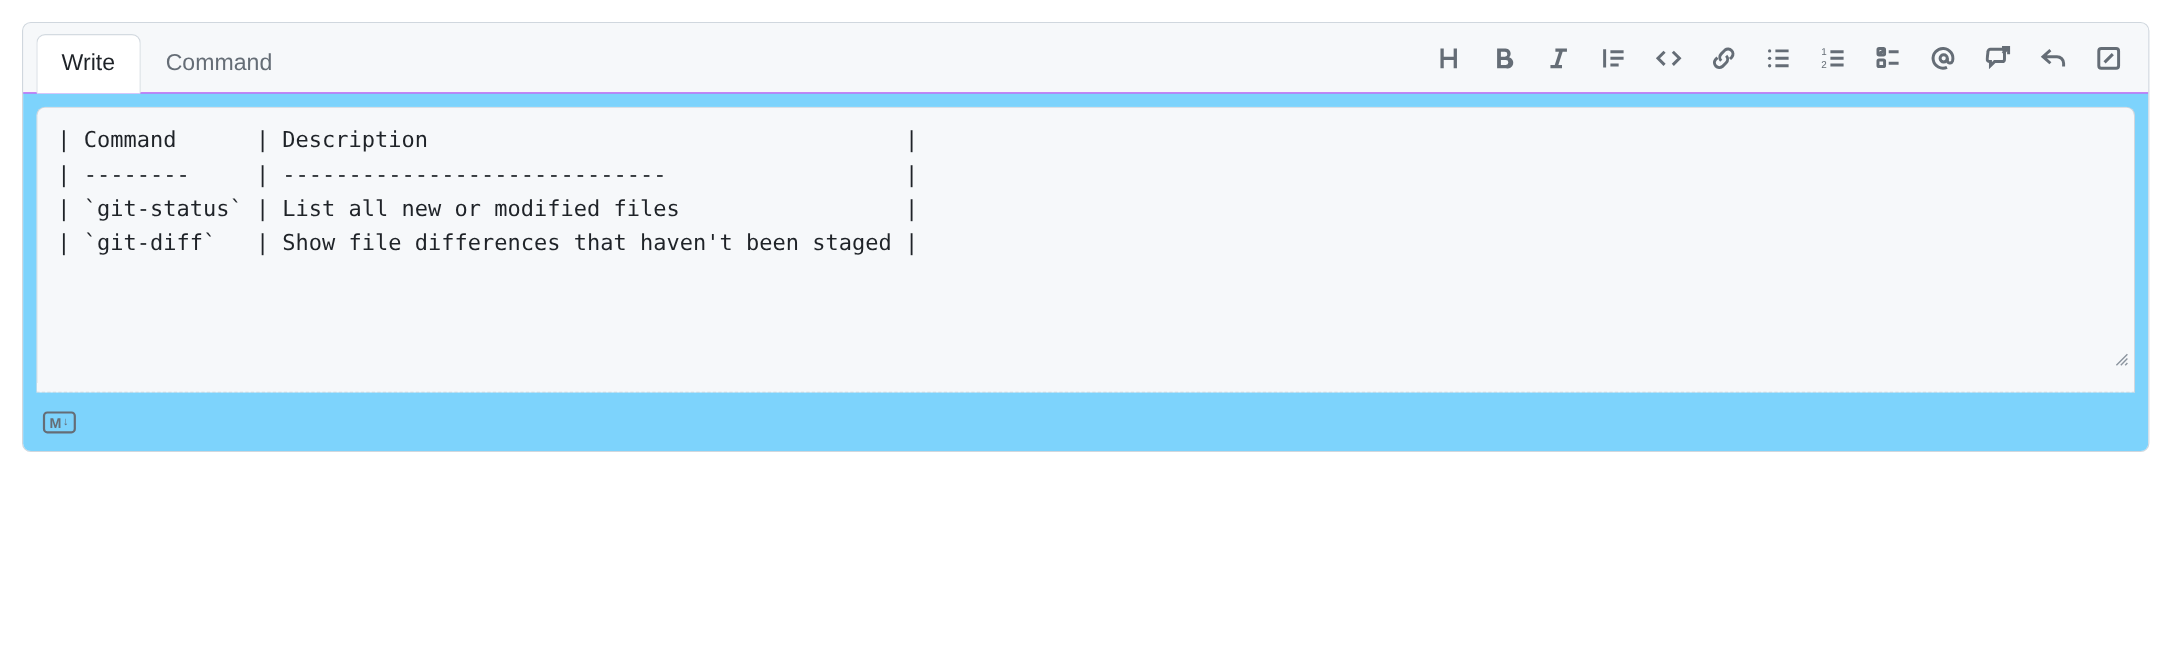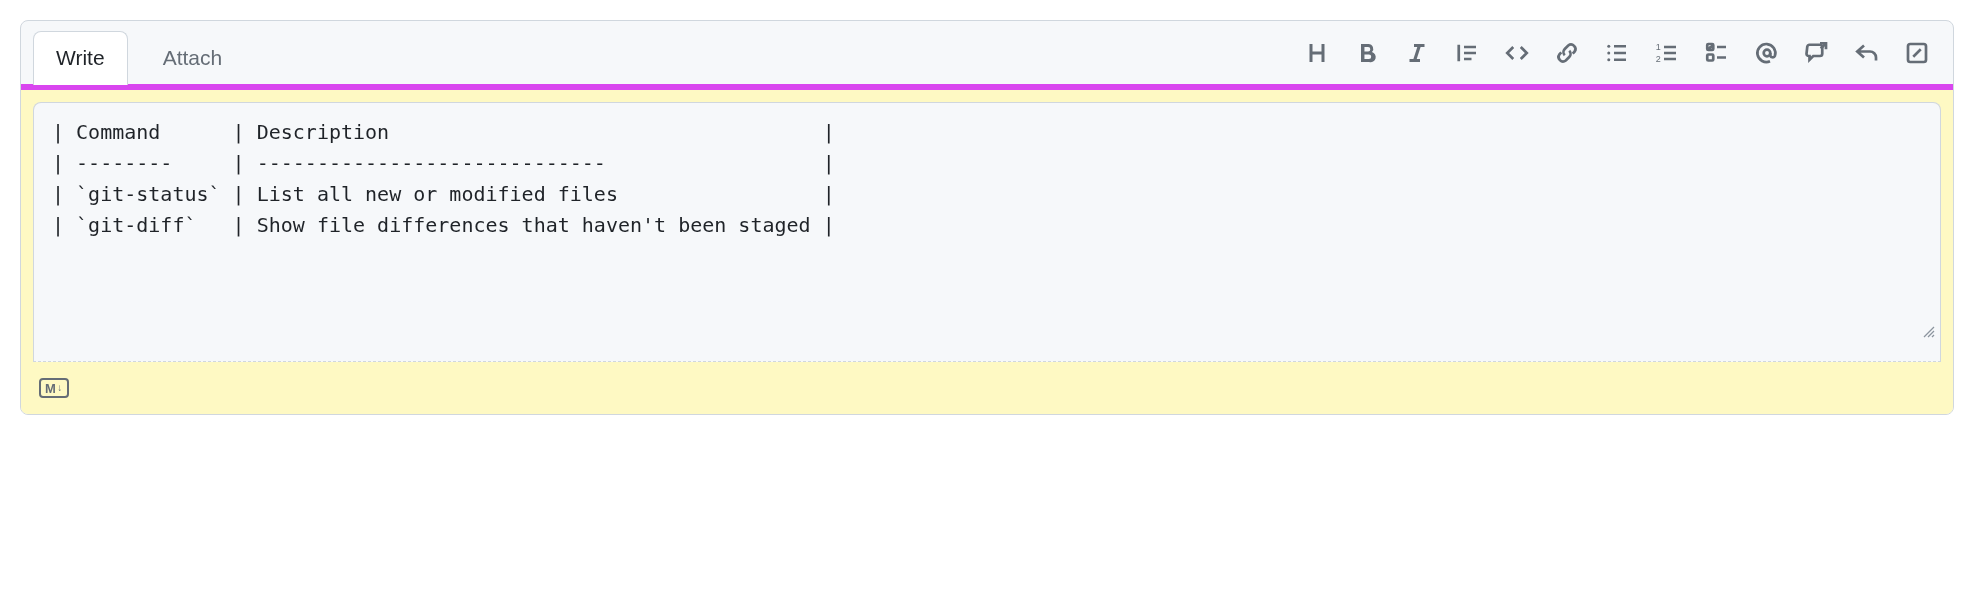--- a/index.html
+++ b/index.html
@@ -19,21 +19,21 @@
       overflow: hidden;
     }
     .tab-bar {
       display: flex;
       align-items: center;
       padding: 0 12px;
       position: relative;
     }
     .tabs {
       display: flex;
-      gap: 12px;
+      gap: 0;
       padding-top: 10px;
     }
     .tab {
       padding: 14px 22px;
       font-size: 21px;
       color: #656d76;
       cursor: pointer;
       border: 1px solid transparent;
       border-bottom: none;
       border-top-left-radius: 8px;
@@ -67,22 +67,22 @@
       width: 24px;
       height: 24px;
       fill: currentColor;
     }
     .toolbar-icon.stroke svg {
       fill: none;
       stroke: currentColor;
       stroke-width: 1.8;
     }
     .editor-body {
-      background: #fef9c3;
-      border-top: 6px solid #d946ef;
+      background: #7dd3fc;
+      border-top: 1px solid #d946ef;
       padding: 12px;
       position: relative;
     }
     .textarea {
       width: 100%;
       min-height: 260px;
       padding: 14px 18px;
       border: 1px solid #d0d7de;
       border-top-left-radius: 8px;
       border-top-right-radius: 8px;
@@ -131,21 +131,21 @@
       margin-left: 1px;
     }
   </style>
 </head>
 <body>
 
 <div class="editor-container">
   <div class="tab-bar">
     <div class="tabs">
       <div class="tab active">Write</div>
-      <div class="tab">Attach</div>
+      <div class="tab">Command</div>
     </div>
     <div class="toolbar">
 
       <span class="toolbar-icon" title="Heading">
         <svg viewBox="0 0 16 16">
             <path d="M3 2h2v5h6V2h2v12h-2V9H5v5H3V2z"></path>
           </svg>
       </span>
 
       <span class="toolbar-icon" title="Bold">

